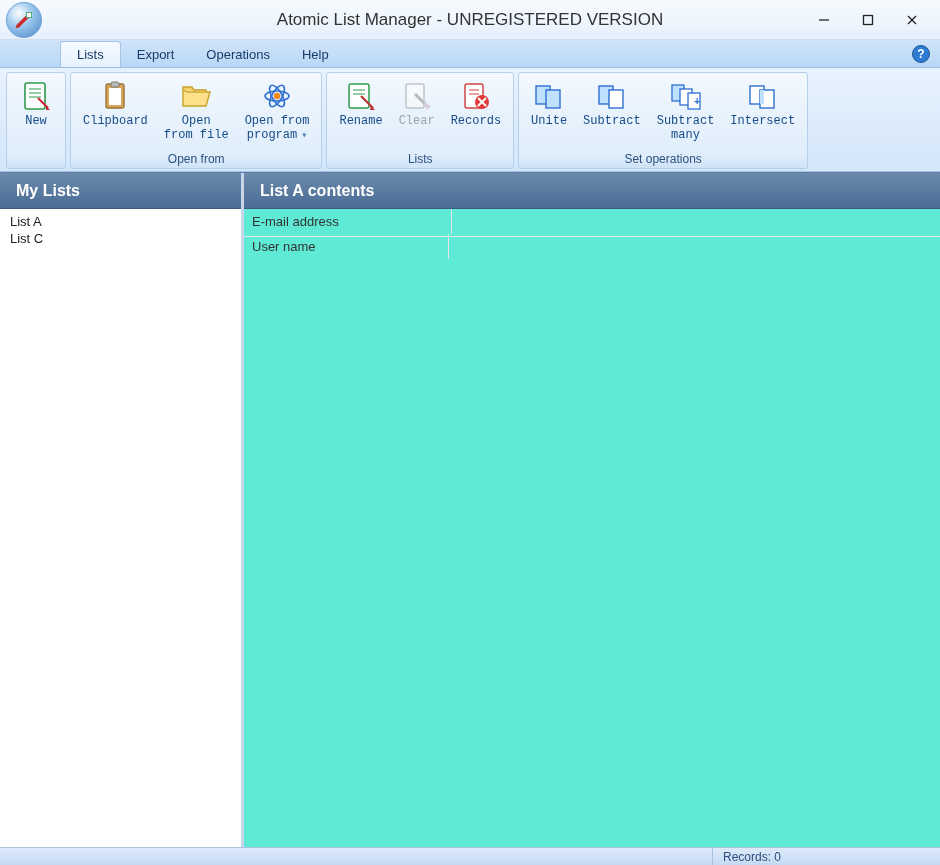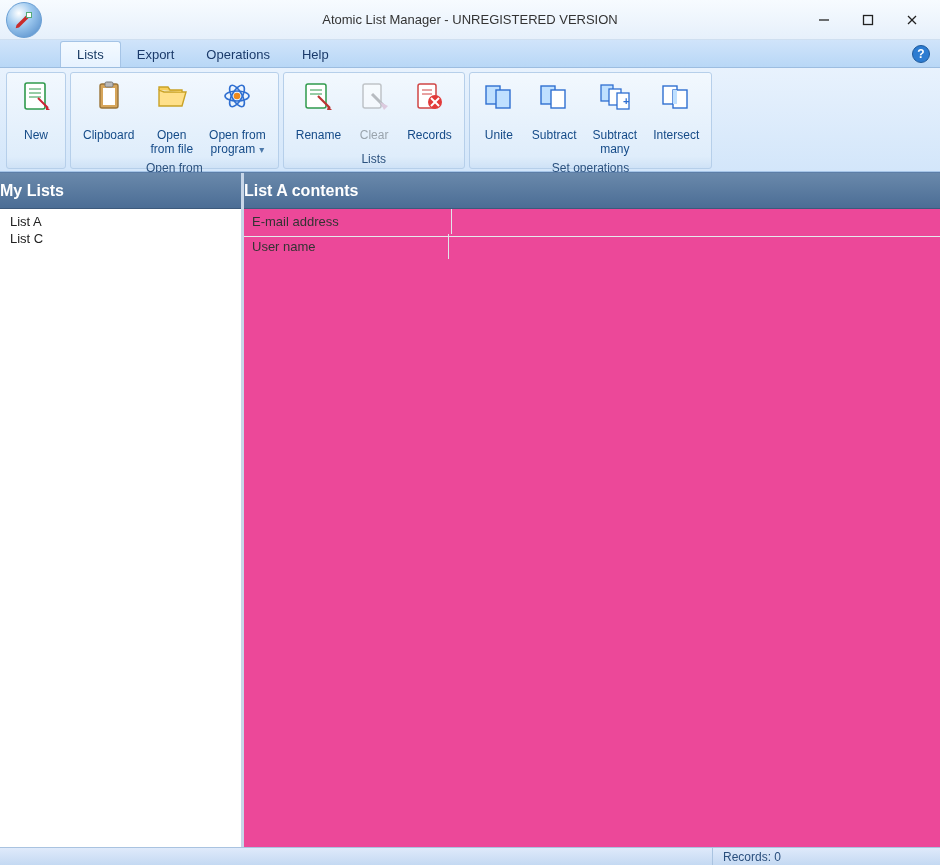--- a/index.html
+++ b/index.html
@@ -25,21 +25,21 @@
   .app-icon {
     width: 36px; height: 36px; margin-left: 6px;
     background: radial-gradient(circle at 35% 30%, #fff, #9ec9ef 40%, #4a84c4 100%);
     border-radius: 50%;
     border:1px solid #6a9fd4;
     display:flex; align-items:center; justify-content:center;
   }
   .app-icon svg { width:20px; height:20px; }
   .title-text {
     position:absolute; left:0; right:0; text-align:center;
-    font-size: 13px; color:#333; pointer-events:none;
+    font-size: 17px; color:#333; pointer-events:none;
   }
   .win-controls {
     position:absolute; right:6px; top:0; height:40px;
     display:flex; align-items:center;
   }
   .win-btn {
     width:44px; height:28px;
     display:flex; align-items:center; justify-content:center;
     font-size:14px; color:#222; cursor:default;
   }
@@ -102,52 +102,54 @@
     padding:2px 0 2px 0;
   }
   .ribbon-btn {
     display:flex; flex-direction:column; align-items:center;
     padding: 4px 8px 2px 8px;
     cursor:default;
     min-width:50px;
   }
   .ribbon-icon { width:34px; height:34px; display:flex; align-items:center; justify-content:center; }
   .ribbon-btn-label {
-    font-size:12px; color:#154b88; text-align:center; line-height:1.15; margin-top:16px;
+    font-size:12px; color:#154b88; text-align:center; line-height:1.15; margin-top:2px;
     white-space:pre-line;
+    font-family:Liberation Mono, monospace;
   }
   .ribbon-btn.disabled .ribbon-btn-label { color:#9aa4ad; }
   .ribbon-btn.disabled svg { opacity:0.45; }
   .ribbon-group.solo { padding-bottom:18px; }
   .dropdown-arrow { font-size:10px; color:#4c79aa; margin-left:4px; }
   
   .main {
     flex:1;
     display:flex;
     min-height:0;
     border-top: 1px solid #5d7ea7;
   }
   .sidebar {
     width:244px;
     background:#fff;
     display:flex; flex-direction:column;
     border-right:3px solid #c7d6e8;
   }
   .content {
     flex:1;
-    background:#ec4899;
+    background:#5eead4;
     display:flex; flex-direction:column;
   }
   .panel-header {
     height:36px;
     background: linear-gradient(#6a89ab, #4b6d95);
     color:#fff;
     font-size:16px;
     font-weight:bold;
     display:flex; align-items:center;
+    padding-left:16px;
     border-bottom:1px solid #3d5a7c;
   }
   .sidebar-list { padding:4px 0; }
   .sidebar-item {
     padding: 1px 10px;
     font-size:13px;
     color:#222;
     cursor:default;
   }
   .sidebar-item.selected { font-weight:normal; }

